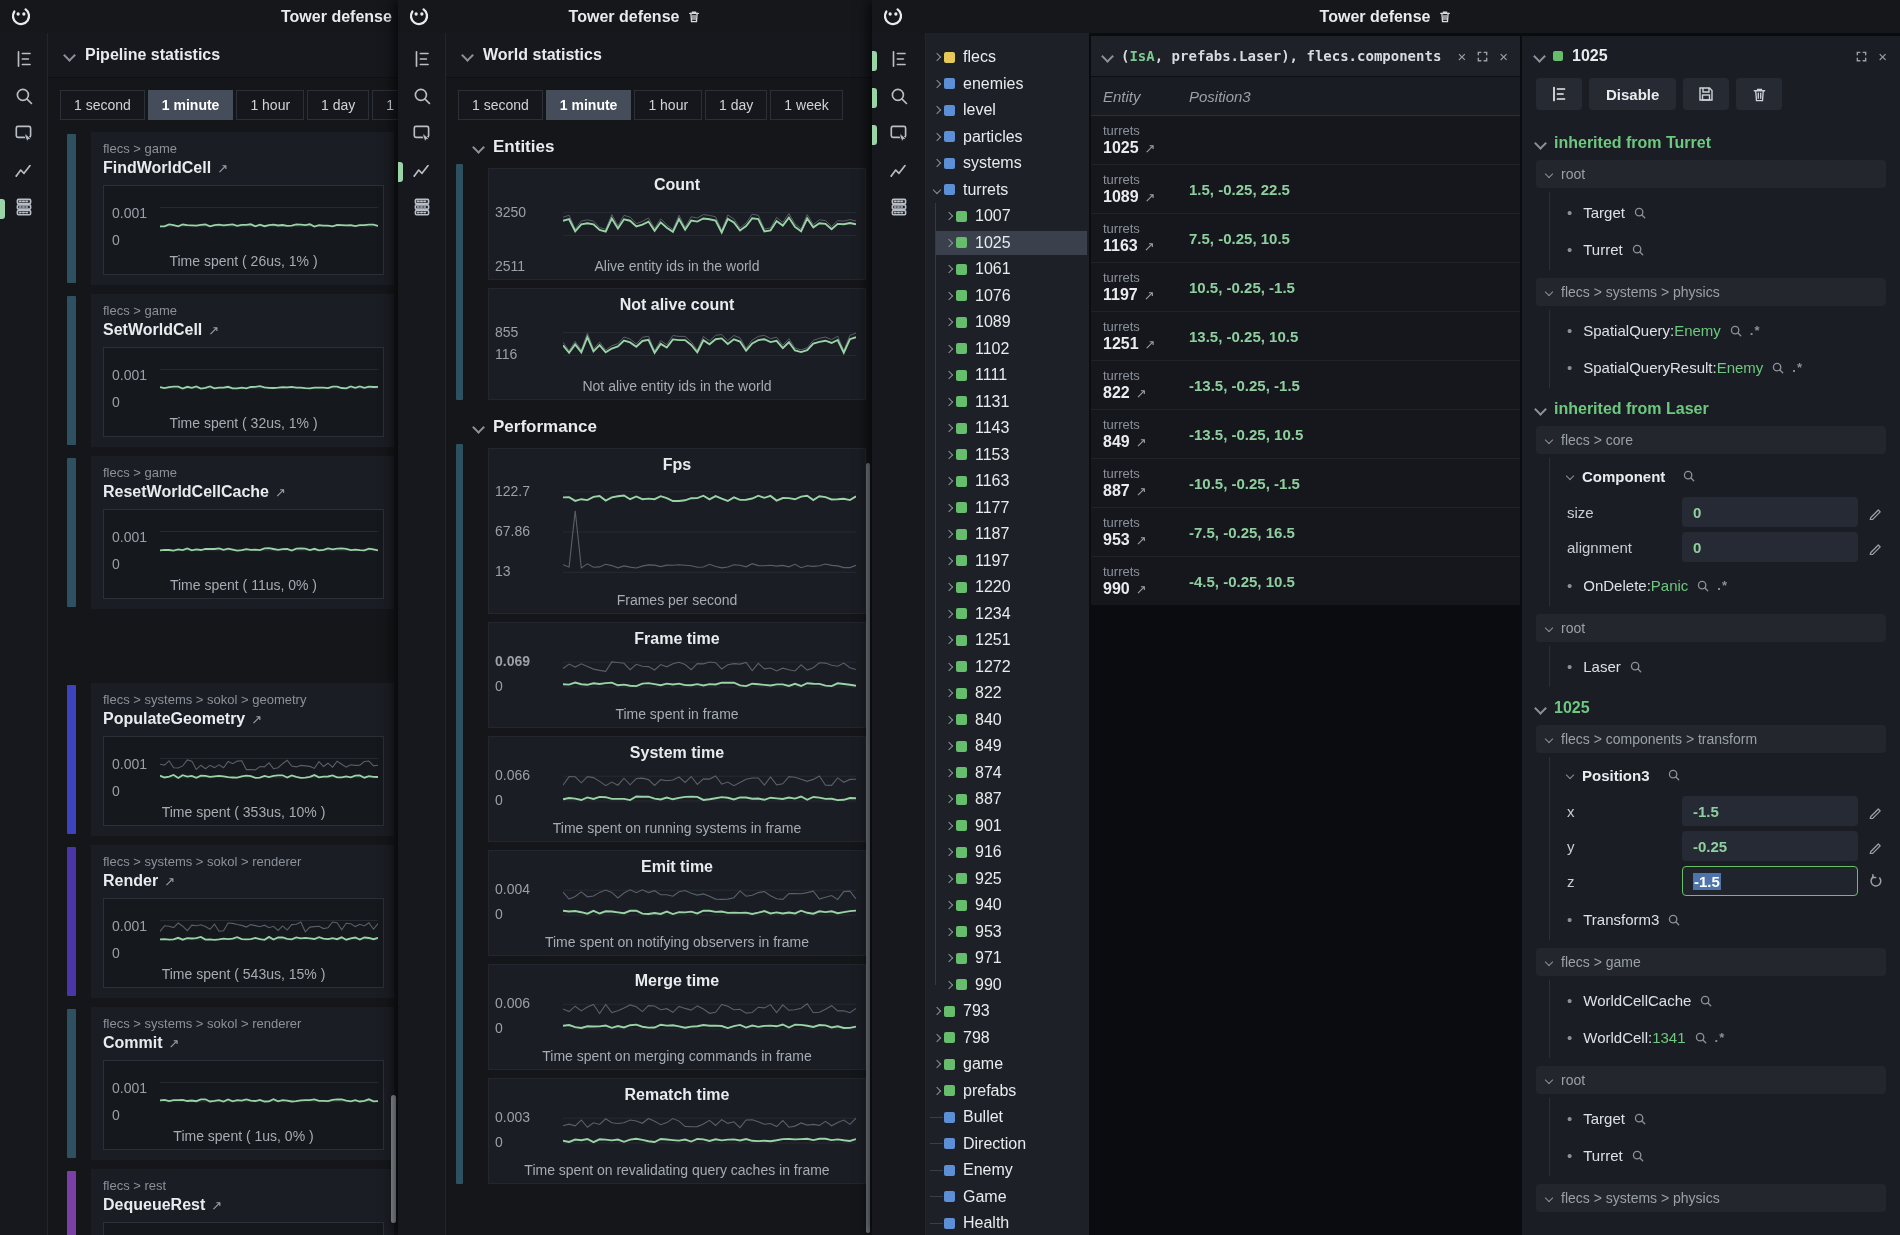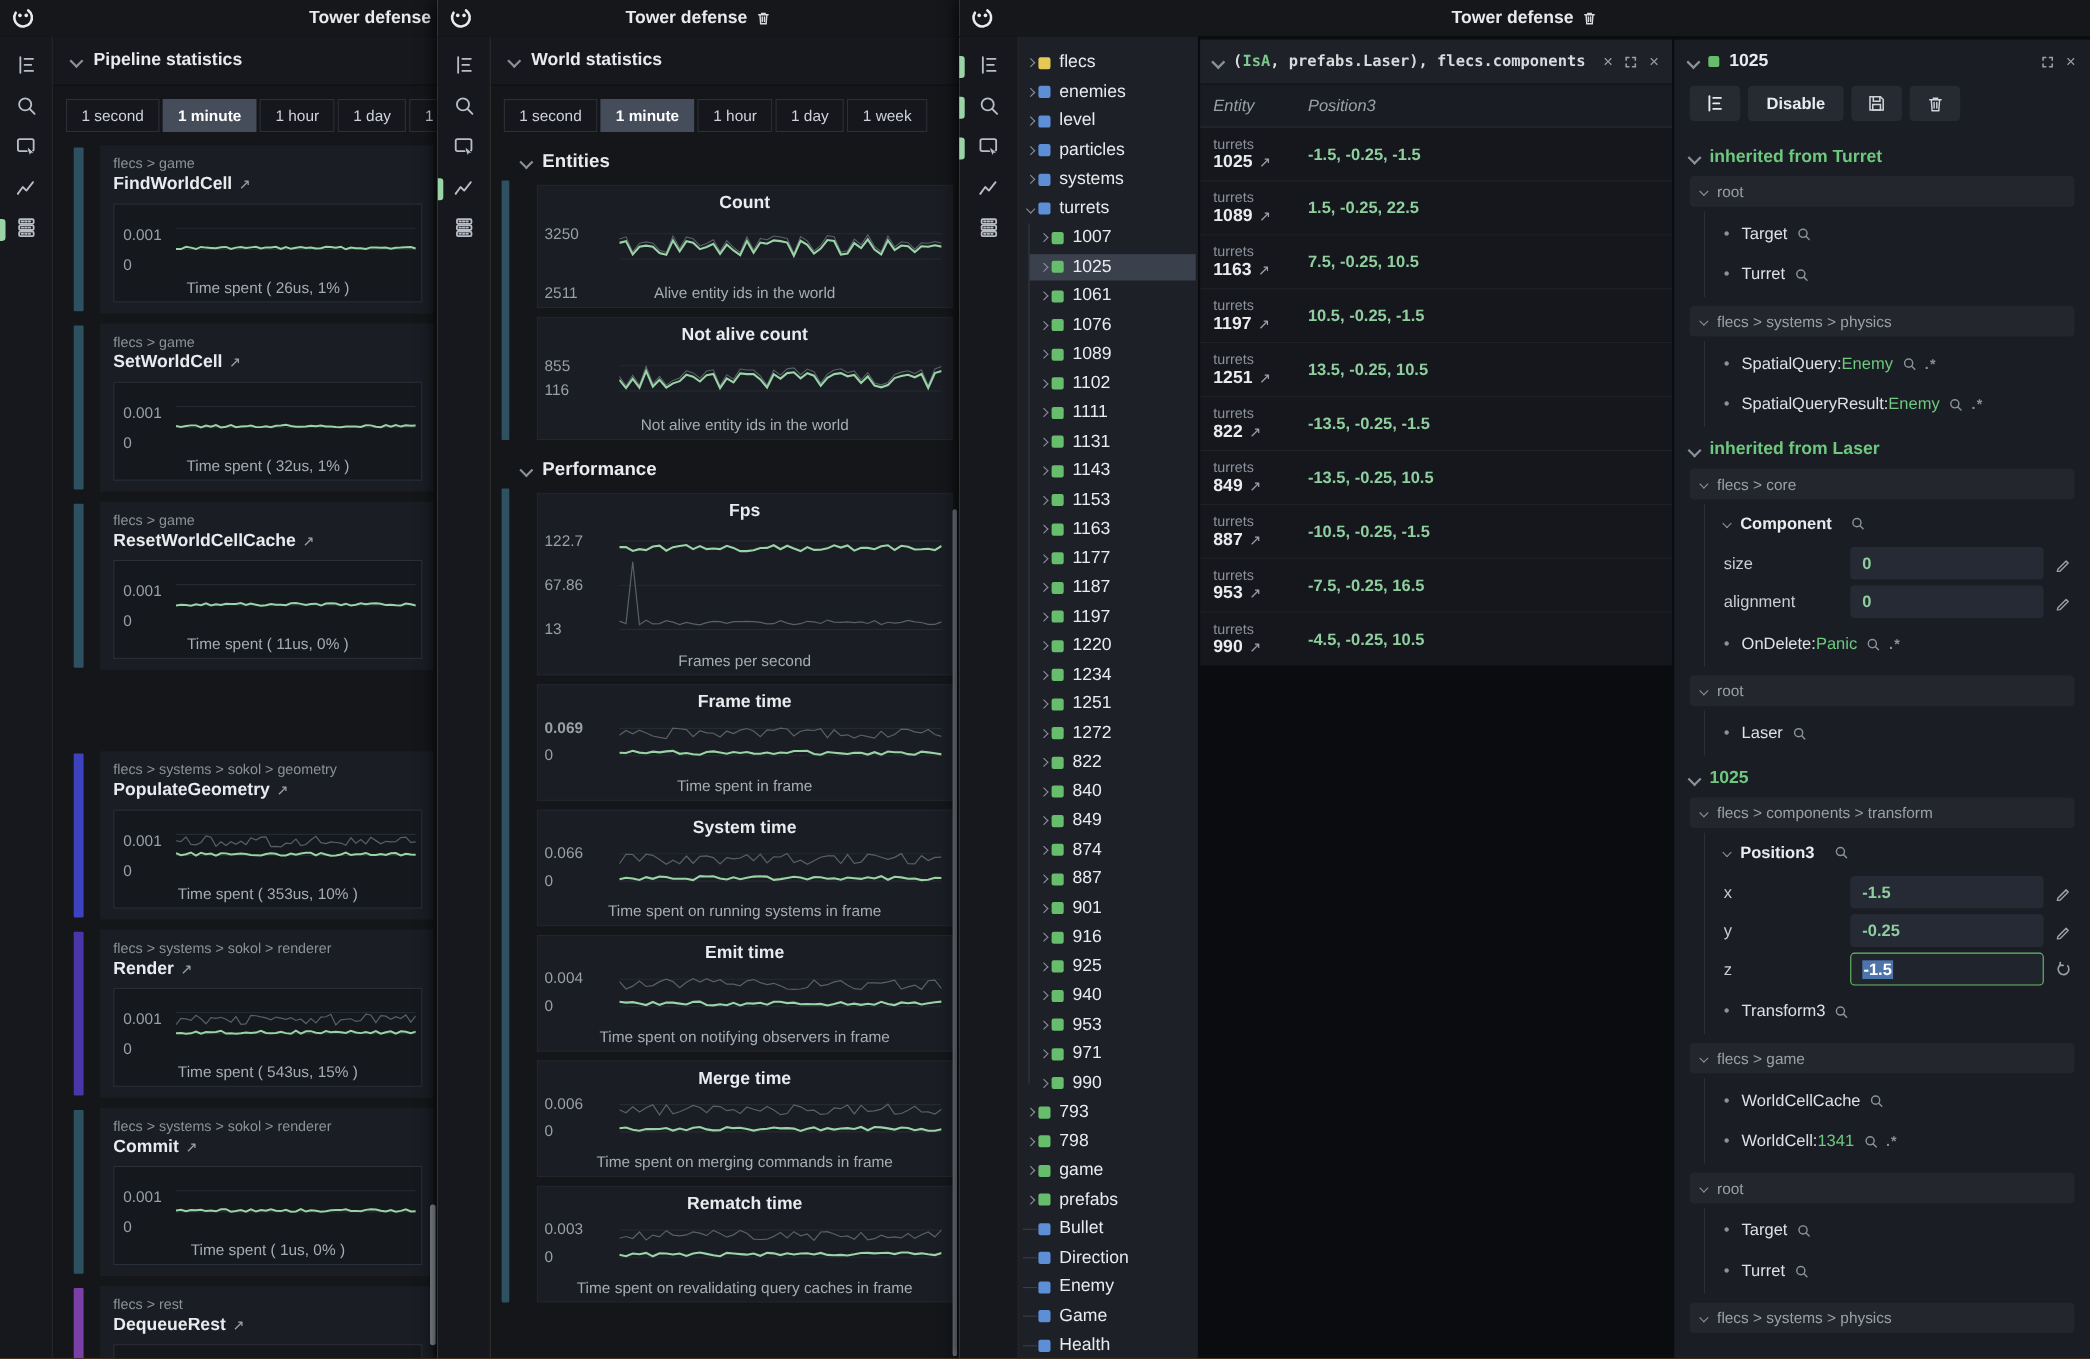--- a/index.html
+++ b/index.html
@@ -1,19 +1,19 @@
 <!DOCTYPE html>
 <html><head>
 <meta charset="utf-8">
 <style>
   html,body{margin:0;padding:0;background:#060708;}
   #stage{position:relative;width:1900px;height:1235px;overflow:hidden;background:#0a0b0d;
          font-family:"Liberation Sans","DejaVu Sans",sans-serif;color:#e9ebee;
          -webkit-font-smoothing:antialiased;}
-  .window{position:absolute;top:0;bottom:0;background:#fdba74;box-shadow:-4px 0 12px rgba(0,0,0,.65);}
+  .window{position:absolute;top:0;bottom:0;background:#14b8a6;box-shadow:-4px 0 12px rgba(0,0,0,.65);}
   #w1{left:0;width:398px;}
   #w2{left:398px;width:474px;}
   #w3{left:872px;width:1028px;}
   .topbar{position:relative;height:33px;background:#15171b;border-bottom:1px solid #0b0c0e;}
   .logo{position:absolute;left:10px;top:5px;width:22px;height:22px;}
   .tb-title{position:absolute;left:0;right:0;top:0;height:33px;display:flex;align-items:center;
             justify-content:center;gap:8px;font-weight:bold;font-size:16px;color:#e8eaec;white-space:nowrap;}
   #w1 .tb-title{left:281px;right:auto;width:114px;overflow:hidden;justify-content:flex-start;}
   .tb-trash{display:inline-flex;}
   .body{position:absolute;top:33px;bottom:0;left:0;right:0;display:flex;}
@@ -888,21 +888,20 @@
           <div class="q-cols">
             <span class="q-c1">Entity</span>
             <span>Position3</span>
           </div>
           <div id="qrows">
               <div class="q-row">
                 <div class="q-ent">
                   <div class="q-par">turrets</div>
                   <div class="q-id">1025<span class="ext">↗</span></div>
                 </div>
-                <div class="q-pos">-1.5, -0.25, -1.5</div>
               </div>
               <div class="q-row">
                 <div class="q-ent">
                   <div class="q-par">turrets</div>
                   <div class="q-id">1089<span class="ext">↗</span></div>
                 </div>
                 <div class="q-pos">1.5, -0.25, 22.5</div>
               </div>
               <div class="q-row">
                 <div class="q-ent">

